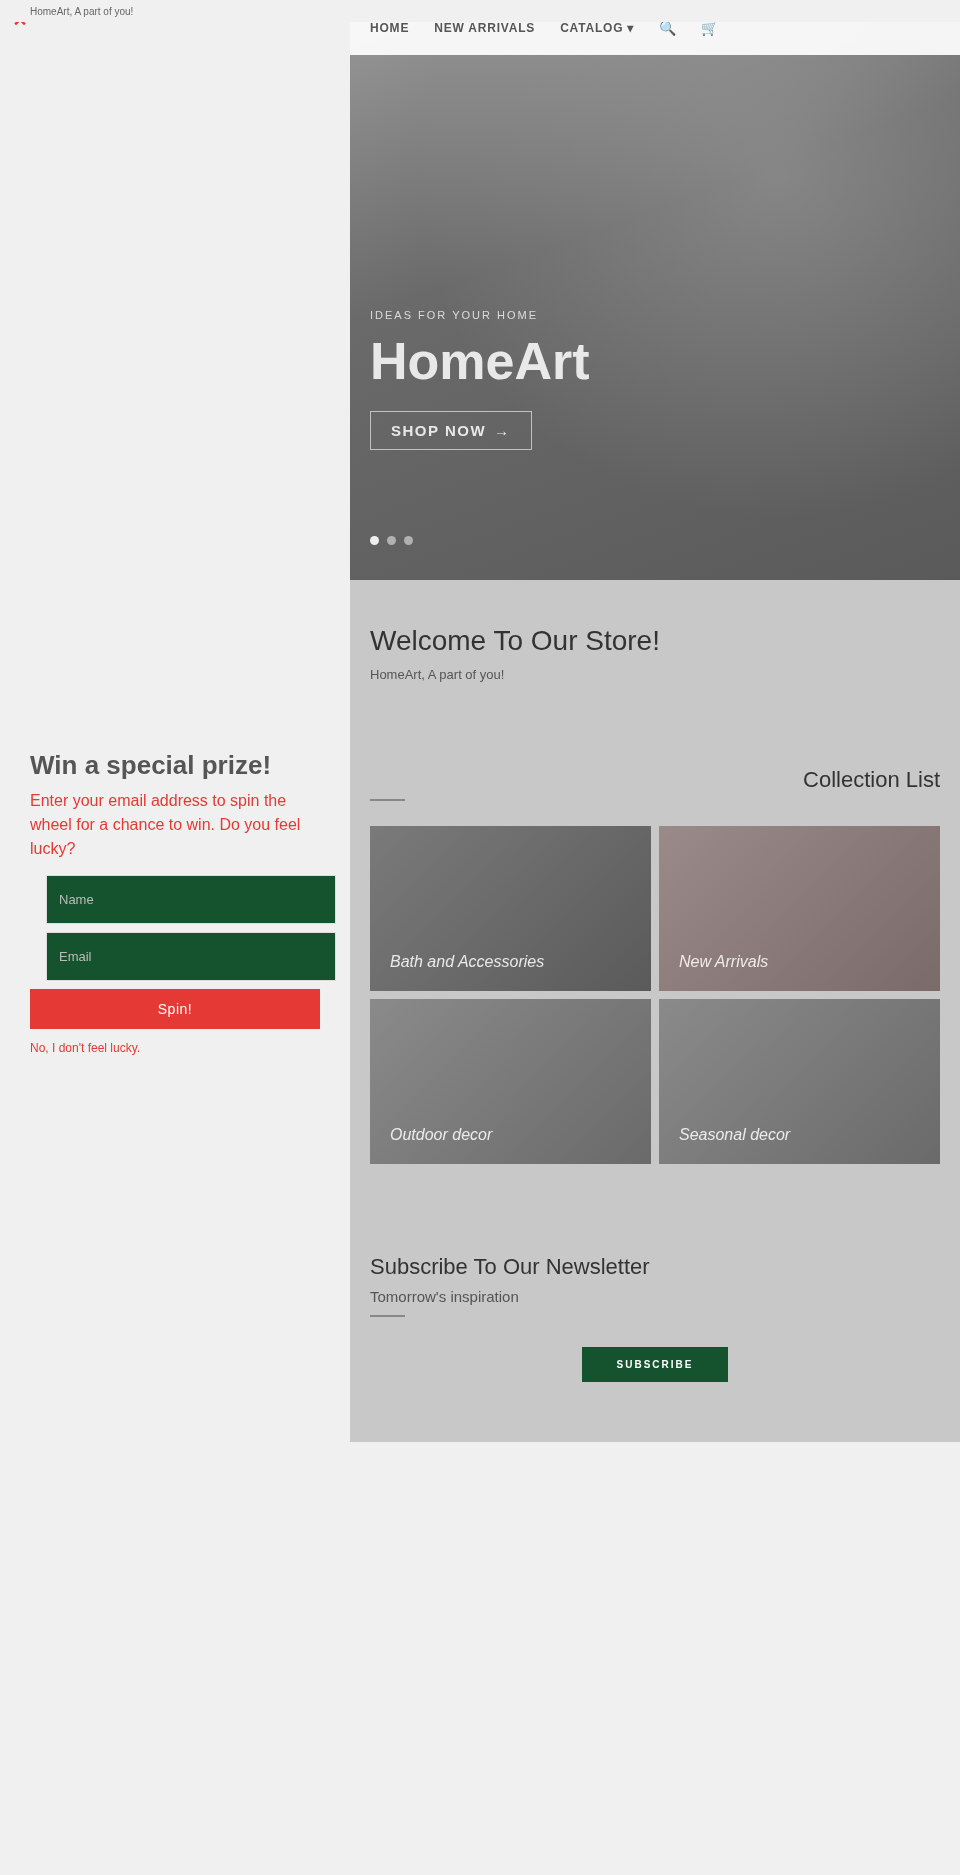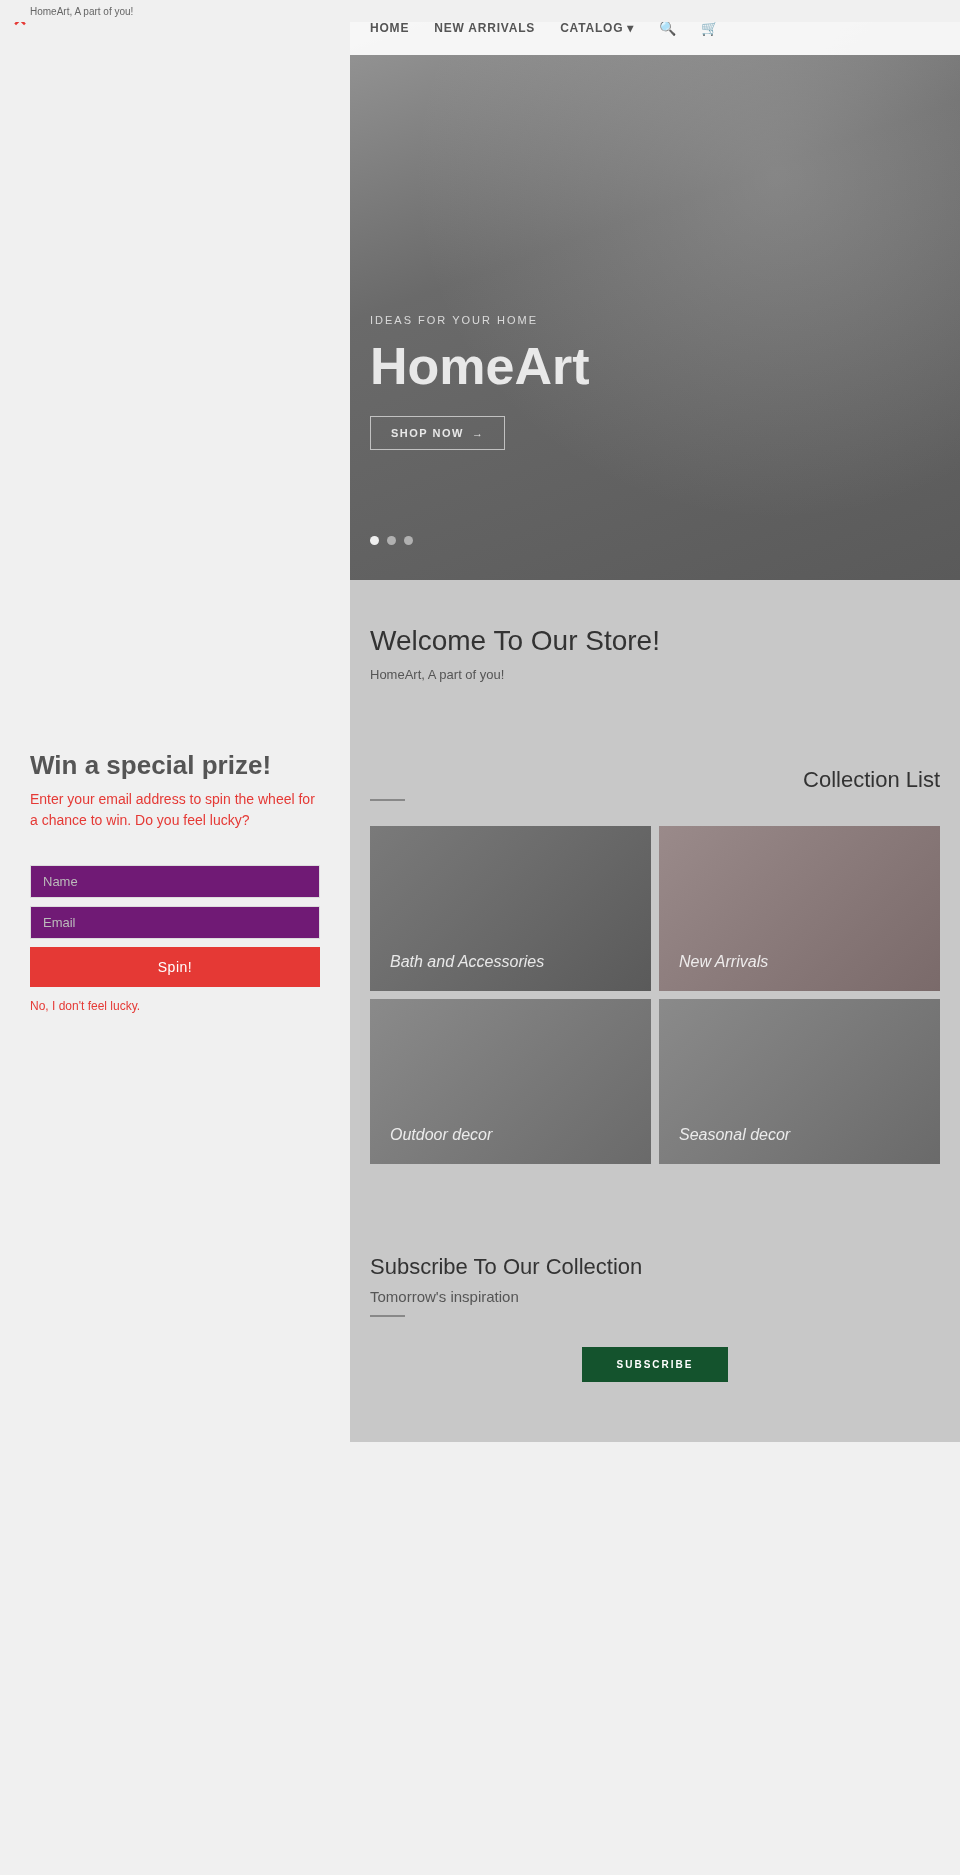--- a/index.html
+++ b/index.html
@@ -53,35 +53,36 @@
 
     .prize-title {
       font-size: 26px;
       font-weight: bold;
       color: #555;
       margin-bottom: 8px;
       line-height: 1.2;
     }
 
     .prize-desc {
-      font-size: 14px;
+      font-size: 16px;
       color: #e53935;
-      margin-bottom: 34px;
+      margin-bottom: 14px;
       line-height: 1.5;
     }
 
     .prize-input {
       width: 100%;
-      padding: 8px 12px;
+      padding: 16px 12px;
       border: 1px solid #ddd;
-      background: #701a75;
+      background: #14532d;
       font-size: 13px;
       color: #999;
       margin-bottom: 8px;
       outline: none;
+      margin-left: 16px;
     }
 
     .prize-input::placeholder {
       color: #bbb;
     }
 
     .spin-btn {
       width: 100%;
       padding: 12px;
       background: #e53935;
@@ -186,21 +187,21 @@
     }
 
     .shop-now-btn {
       display: inline-flex;
       align-items: center;
       gap: 8px;
       padding: 10px 20px;
       border: 1px solid rgba(255,255,255,0.6);
       background: transparent;
       color: rgba(255,255,255,0.85);
-      font-size: 11px;
+      font-size: 15px;
       font-weight: 600;
       letter-spacing: 1.5px;
       text-transform: uppercase;
       cursor: pointer;
     }
 
     .hero-dots {
       position: absolute;
       bottom: 35px;
       left: 20px;
@@ -433,19 +434,19 @@
         <div class="collection-card-label">Outdoor decor</div>
       </div>
       <div class="collection-card">
         <div class="collection-card-bg seasonal"></div>
         <div class="collection-card-label">Seasonal decor</div>
       </div>
     </div>
   </section>
 
   <section class="newsletter-section">
-    <div class="newsletter-title">Subscribe To Our Collection</div>
+    <div class="newsletter-title">Subscribe To Our Newsletter</div>
     <div class="newsletter-sub">Tomorrow's inspiration</div>
     <div class="newsletter-divider"></div>
     <button class="subscribe-btn">SUBSCRIBE</button>
   </section>
 
 </div>
 
 </body></html>

